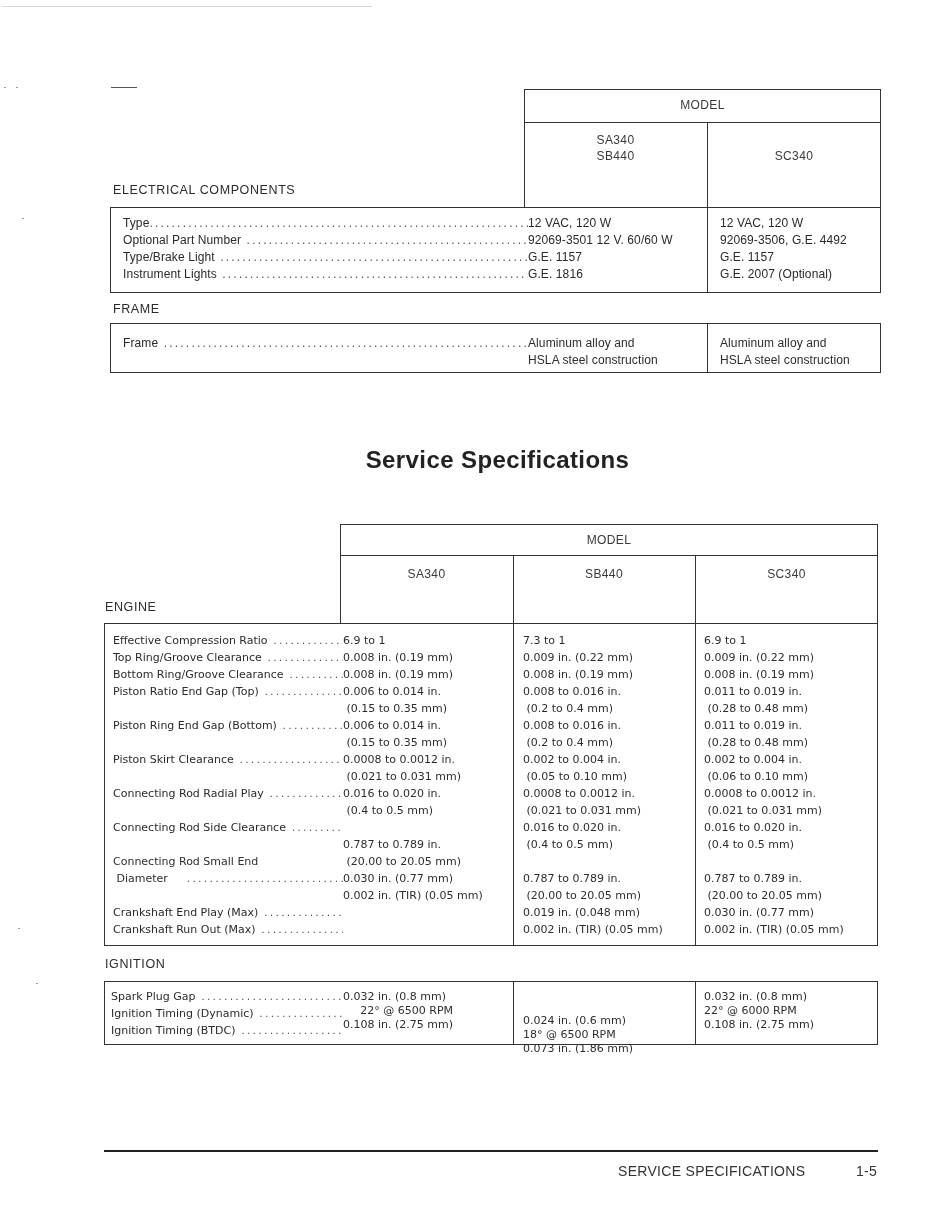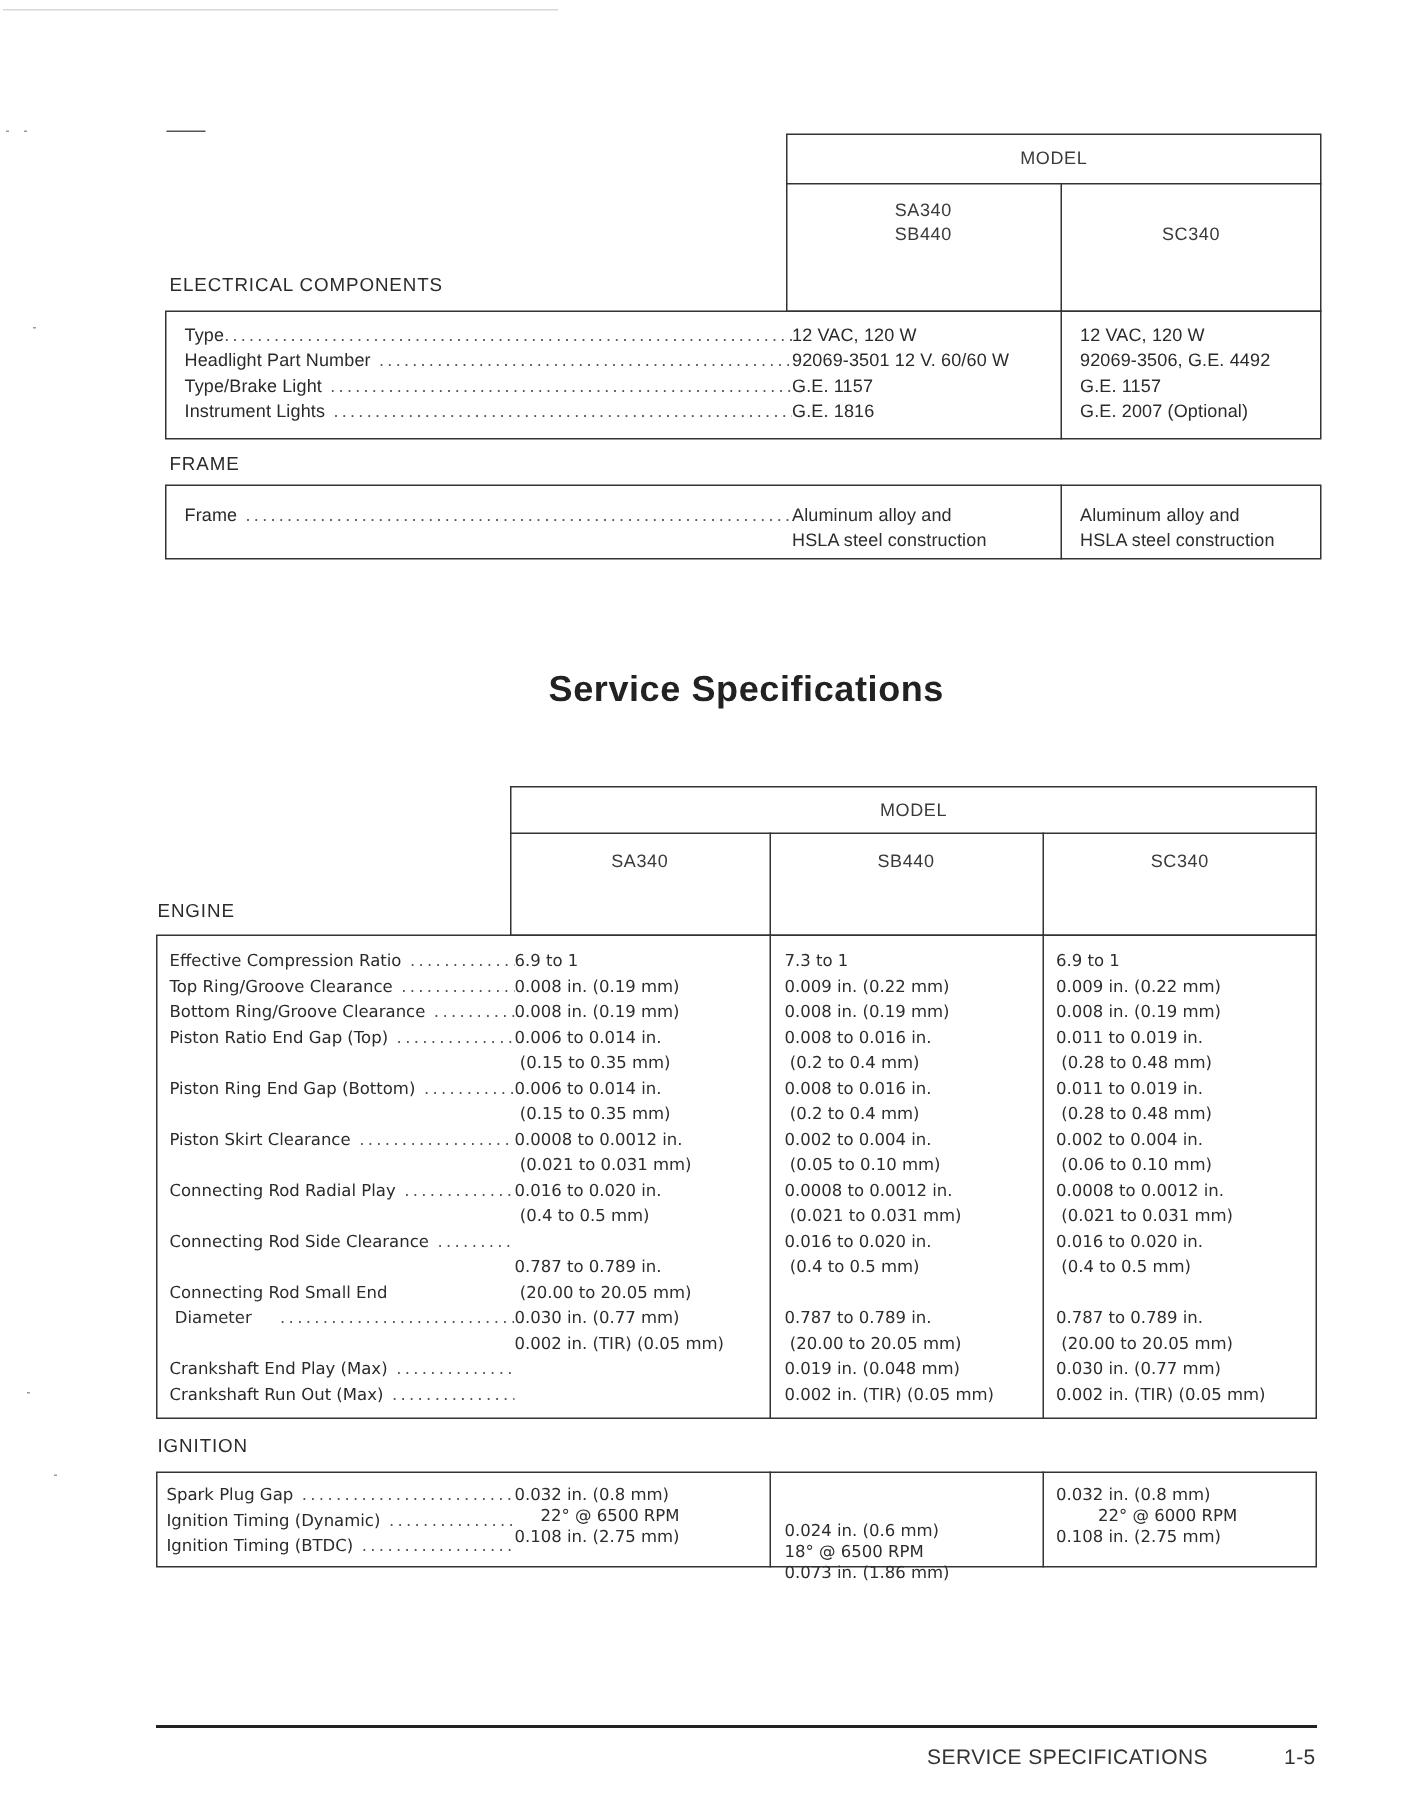--- a/index.html
+++ b/index.html
@@ -61,21 +61,21 @@
 
   <div class="box" style="left:110px;top:207px;width:771px;height:86px;"></div>
   <div class="vline" style="left:707px;top:207px;height:86px;"></div>
 
   <div class="abs elec" style="left:123px;top:215px;width:405px;">
     <div class="row">
         <span class="lbl">Type</span>
         <span class="dots">........................................................................</span>
       </div>
     <div class="row">
-        <span class="lbl">Headlight Part Number</span>
+        <span class="lbl">Optional Part Number</span>
         <span class="dots">&nbsp;........................................................................</span>
       </div>
     <div class="row">
         <span class="lbl">Type/Brake Light</span>
         <span class="dots">&nbsp;........................................................................</span>
       </div>
     <div class="row">
         <span class="lbl">Instrument Lights</span>
         <span class="dots">&nbsp;........................................................................</span>
       </div>
@@ -265,20 +265,20 @@
     <div class="cell spec" style="position:static;height:14px;text-align:right;">22° @ 6500 RPM</div>
     <div class="cell spec" style="position:static;height:14px;">0.108 in. (2.75 mm)</div>
   </div>
   <div class="abs spec" style="left:523px;top:988px;margin-top:24px;">
     <div class="cell spec" style="position:static;height:14px;">0.024 in. (0.6 mm)</div>
     <div class="cell spec" style="position:static;height:14px;">18° @ 6500 RPM</div>
     <div class="cell spec" style="position:static;height:14px;">0.073 in. (1.86 mm)</div>
   </div>
   <div class="abs spec" style="left:704px;top:988px;">
     <div class="cell spec" style="position:static;height:14px;">0.032 in. (0.8 mm)</div>
-    <div class="cell spec" style="position:static;height:14px;margin-left:28px;">22° @ 6000 RPM</div>
+    <div class="cell spec" style="position:static;height:14px;">22° @ 6000 RPM</div>
     <div class="cell spec" style="position:static;height:14px;">0.108 in. (2.75 mm)</div>
   </div>
 </section>
 
 <div class="footer-rule"></div>
 <div class="footer" style="left:618px;">SERVICE SPECIFICATIONS</div>
 <div class="footer" style="left:856px;">1-5</div>
 
 </body></html>

